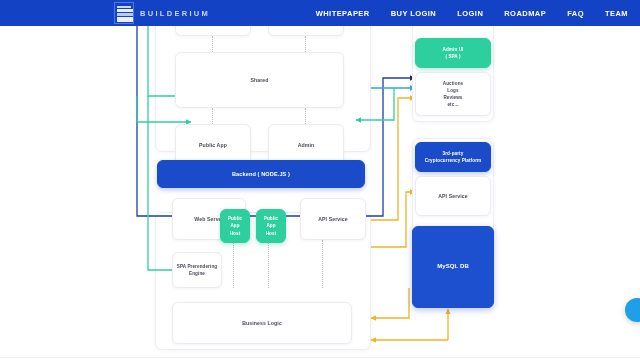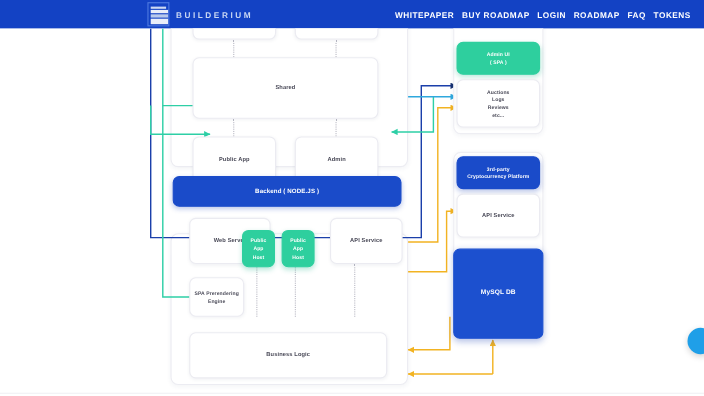--- a/index.html
+++ b/index.html
@@ -11,37 +11,37 @@
   }
 
   
   #header {
     position: absolute; left: 0; top: 0; width: 640px; height: 26px;
     background: #1342c4;
     display: flex; align-items: center;
   }
   #logo-group {
     position: absolute; left: 114px; top: 0; height: 26px;
-    display: flex; align-items: center; gap: 6px; margin-left: 20px;
+    display: flex; align-items: center; gap: 6px;
   }
   #logo-mark {
     width: 20px; height: 22px; background: #1342c4;
     border: 1px solid #4f7ae0; position: relative; overflow: hidden;
   }
   #logo-mark .lyr { position: absolute; left: 2px; background: #e9eef9; }
   #logo-mark .l1 { top: 3px;  width: 14px; height: 2px; background:#cdd9f2; }
   #logo-mark .l2 { top: 6px;  width: 16px; height: 3px; }
   #logo-mark .l3 { top: 10px; width: 16px; height: 3px; background:#b9caec; }
   #logo-mark .l4 { top: 14px; width: 16px; height: 5px; }
   #logo-text {
     color: #c9d7f3; font-size: 7.5px; letter-spacing: 2.3px; font-weight: 700;
   }
   #nav {
     position: absolute; right: 12px; top: 0; height: 26px;
-    display: flex; align-items: center; gap: 7px;
+    display: flex; align-items: center; gap: 21px;
   }
   .nav-link {
     color: #ffffff; font-size: 7.5px; font-weight: 700; letter-spacing: .45px;
     text-decoration: none; white-space: nowrap; cursor: pointer;
   }
 
   
   #page {
     position: absolute; left: 0; top: 26px; width: 640px; height: 334px;
     background: #ffffff; overflow: hidden;
@@ -108,25 +108,25 @@
       <div class="lyr l1"></div>
       <div class="lyr l2"></div>
       <div class="lyr l3"></div>
       <div class="lyr l4"></div>
     </div>
     <div id="logo-text">BUILDERIUM</div>
   </div>
 
   <div id="nav">
     <a class="nav-link">WHITEPAPER</a>
-    <a class="nav-link">BUY ROADMAP</a>
+    <a class="nav-link">BUY LOGIN</a>
     <a class="nav-link">LOGIN</a>
     <a class="nav-link">ROADMAP</a>
     <a class="nav-link">FAQ</a>
-    <a class="nav-link">TOKENS</a>
+    <a class="nav-link">TEAM</a>
   </div>
 </div>
 
 <div id="page">
 <div id="canvas">
 
   <div class="panel" style="left:155px; top:-18px; width:216px; height:144px;"></div>
 
   <div class="panel" style="left:155px; top:186px; width:216px; height:138px;"></div>
 

